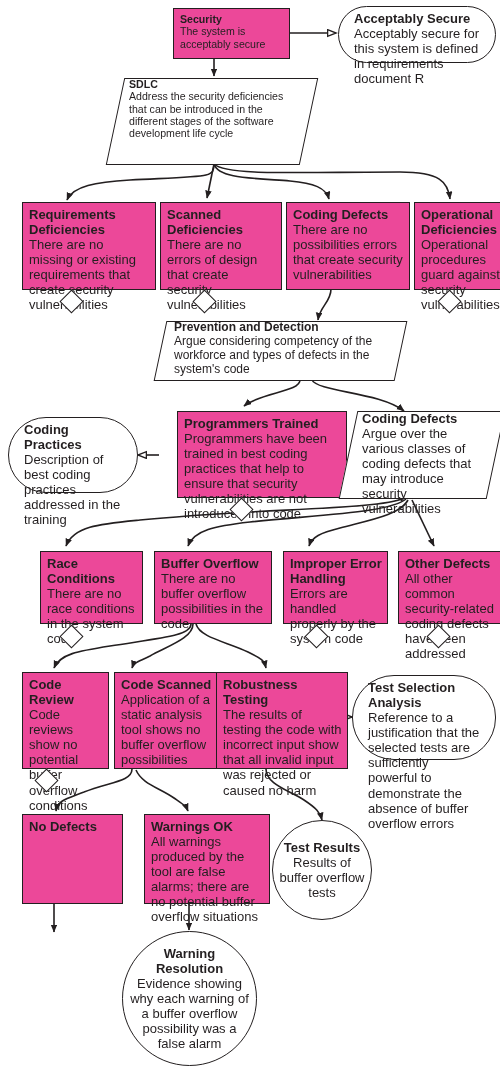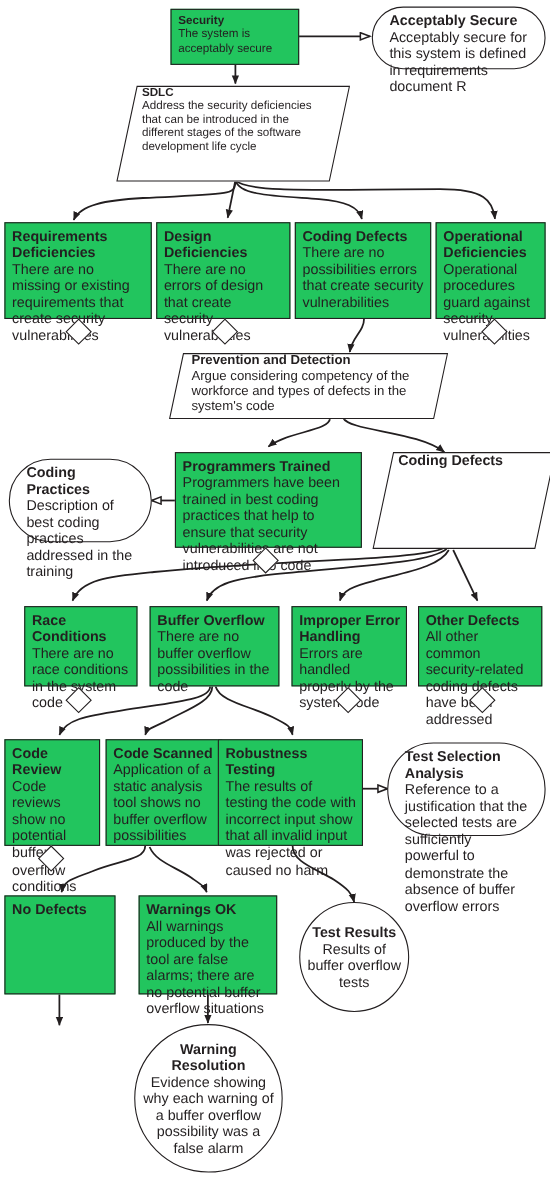--- a/index.html
+++ b/index.html
@@ -23,22 +23,23 @@
   }
   .node{
     position:absolute;
     box-sizing:border-box;
     color:#231f20;
     line-height:1.16;
   }
   
   .n-goal{
     border:1.6px solid #231f20;
-    background:#22c55e;
+    background:#ec4899;
     padding:4px 5px 3px 6px;
+    margin-left:18px;
   }
   
   .n-strategy{
     background:#ffffff;
     padding:0 10px 3px 14px;
   }
   .n-strategy .skewbox{
     position:absolute;
     left:0; top:0; right:0; bottom:0;
     border:1.6px solid #231f20;
@@ -155,21 +156,21 @@
       <span class="dsc">Address the security deficiencies that can be introduced in the different stages of the software development life cycle</span>
     </span>
   </div>
 
   <div class="node n-goal f10" style="left:4px;top:202px;width:134px;height:88px;">
     <span class="ttl">Requirements Deficiencies</span>
     <span class="dsc">There are no missing or existing requirements that create security vulnerabilities</span>
   </div>
 
   <div class="node n-goal f10" style="left:142px;top:202px;width:122px;height:88px;">
-    <span class="ttl">Design Deficiencies</span>
+    <span class="ttl">Scanned Deficiencies</span>
     <span class="dsc">There are no errors of design that create security vulnerabilities</span>
   </div>
 
   <div class="node n-goal f10" style="left:268px;top:202px;width:124px;height:88px;">
     <span class="ttl">Coding Defects</span>
     <span class="dsc">There are no possibilities errors that create security vulnerabilities</span>
   </div>
 
   <div class="node n-goal f10" style="left:396px;top:202px;width:100px;height:88px;">
     <span class="ttl">Operational Deficiencies</span>
@@ -191,20 +192,21 @@
 
   <div class="node n-goal f10" style="left:159px;top:411px;width:170px;height:87px;">
     <span class="ttl">Programmers Trained</span>
     <span class="dsc">Programmers have been trained in best coding practices that help to ensure that security vulnerabilities are not introduced into code</span>
   </div>
 
   <div class="node n-strategy f10" style="left:348px;top:411px;width:148px;height:88px;">
     <span class="skewbox"></span>
     <span class="inner">
       <span class="ttl">Coding Defects</span>
+      <span class="dsc">Argue over the various classes of coding defects that may introduce security vulnerabilities</span>
     </span>
   </div>
 
   <div class="node n-goal f10" style="left:22px;top:551px;width:103px;height:73px;">
     <span class="ttl">Race Conditions</span>
     <span class="dsc">There are no race conditions in the system code</span>
   </div>
 
   <div class="node n-goal f10" style="left:136px;top:551px;width:118px;height:73px;">
     <span class="ttl">Buffer Overflow</span>

